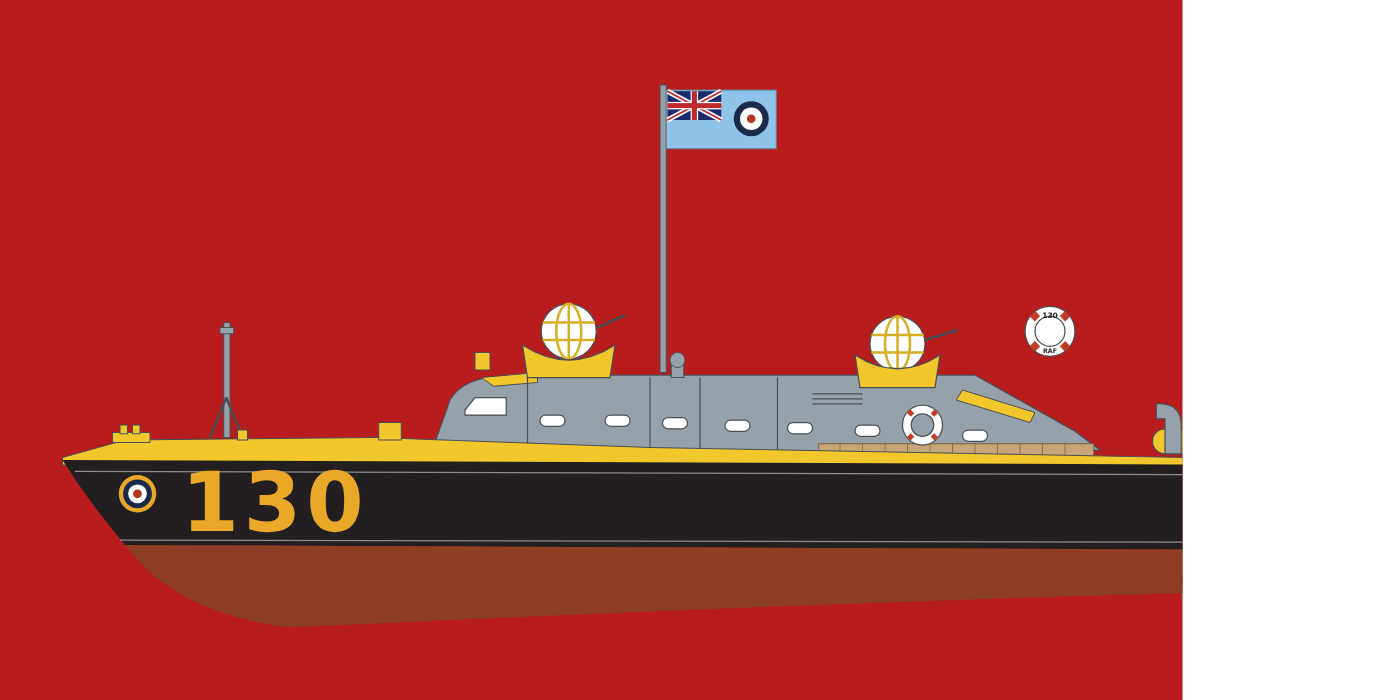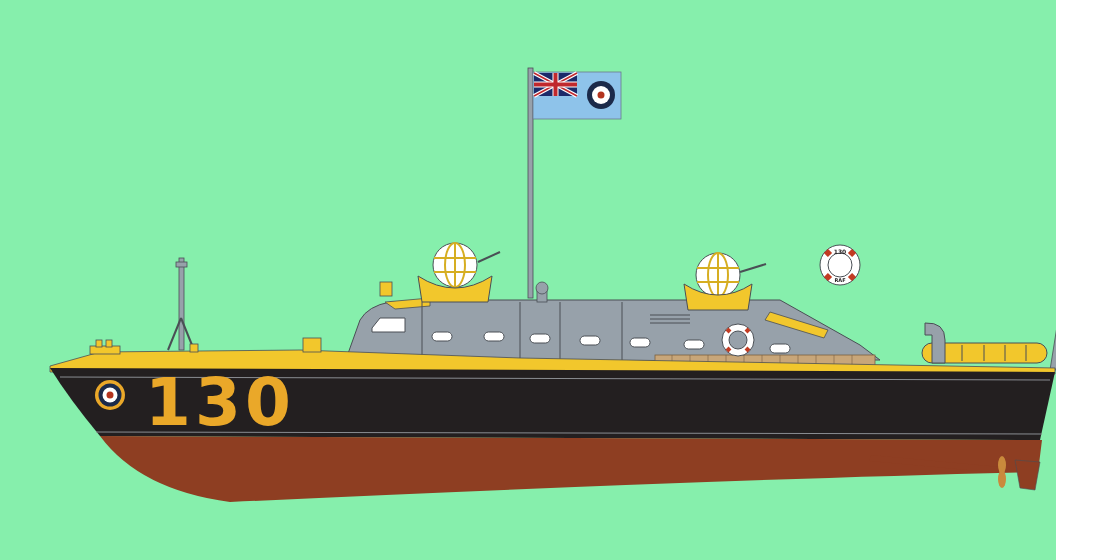--- a/index.html
+++ b/index.html
@@ -1,16 +1,16 @@
 <!DOCTYPE html>
 <html><head>
 <meta charset="utf-8">
 <style>
   html,body{margin:0;padding:0;background:#ffffff;}
-  .stage{position:relative;width:1056px;height:560px;overflow:hidden;background:#86efac;}
+  .stage{position:relative;width:946px;height:560px;overflow:hidden;background:#b91c1c;}
   svg{position:absolute;left:0;top:0;}
   .hull-num{font-family:"DejaVu Sans", sans-serif;font-weight:bold;}
   .tiny{font-family:"DejaVu Sans", sans-serif;font-weight:bold;}
 </style>
 </head>
 <body>
 
 <div class="stage">
 <svg width="1120" height="560" viewBox="0 0 1120 560" xmlns="http://www.w3.org/2000/svg">
 

